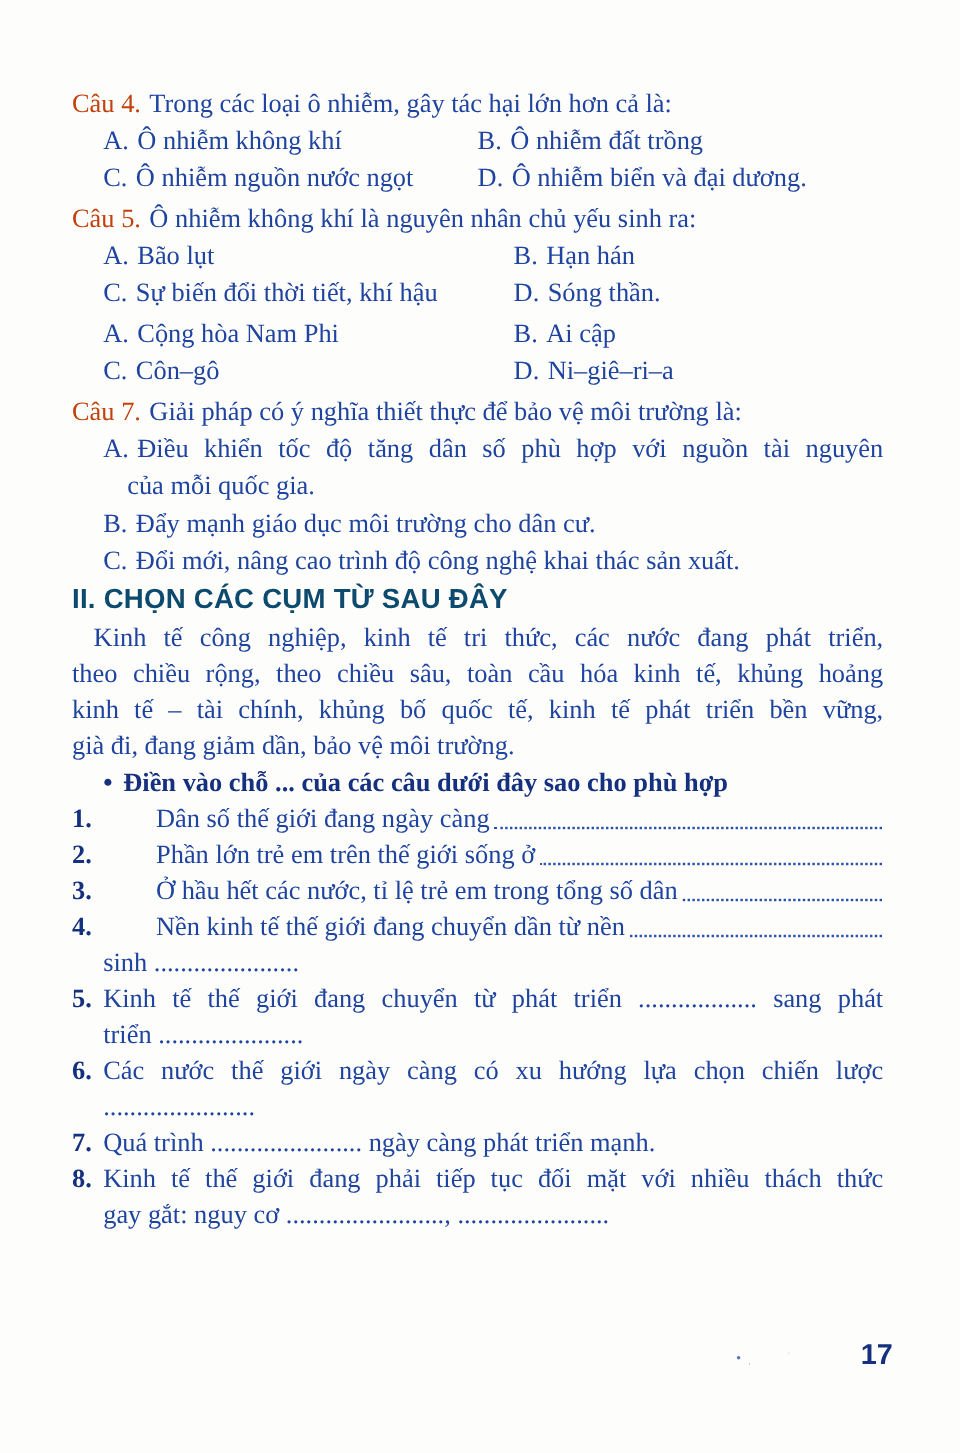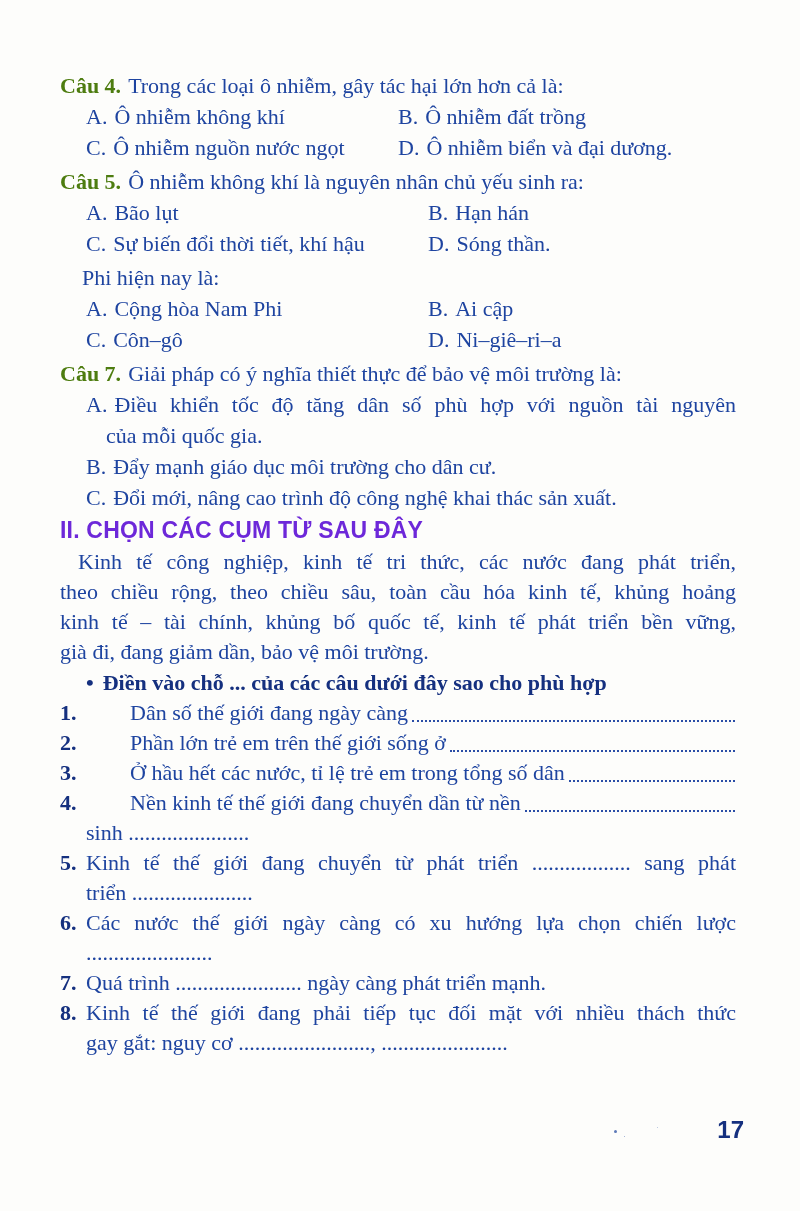--- a/index.html
+++ b/index.html
@@ -12,31 +12,31 @@
     color:#1e44a0;
     background:#fdfdfb;
   }
   p, h2, div { margin:0; padding:0; }
   .jfull { text-align:justify; text-align-last:justify; }
 
   
   .question { margin-bottom:3px; }
   .stem { line-height:31px; }
   .stem-cont { line-height:31px; padding-left:22px; }
-  .qlabel { font-weight:bold; color:#4d7c0f; margin-right:7px; }
+  .qlabel { font-weight:normal; color:#c2410c; margin-right:7px; }
   .opts { display:grid; grid-template-columns:var(--c1,342px) 1fr; padding-left:26px; line-height:31px; }
   .okey { margin-right:7px; }
   .optfull { padding-left:26px; line-height:31px; }
   .opt-cont { padding-left:46px; line-height:31px; }
 
   
   .sec-heading {
     font-family:"Liberation Sans", sans-serif;
     font-weight:bold; font-size:23px; line-height:27px;
-    color:#6d28d9; letter-spacing:.2px; margin:4px 0 3px;
+    color:#0c4a6e; letter-spacing:.2px; margin:4px 0 3px;
   }
   .para-line { line-height:30px; }
   .indent1 { padding-left:18px; }
   .bullet-line { line-height:31px; padding-left:26px; font-weight:bold; color:#15307f; }
   .bullet { margin-right:9px; }
 
   
   .iline { line-height:30px; white-space:nowrap; overflow:hidden; }
   .inum { font-weight:bold; color:#15307f; display:inline-block; min-width:26px; }
   .ifill { display:flex; align-items:baseline; }
@@ -77,21 +77,20 @@
     <p class="stem"><b class="qlabel">Câu 5.</b><span>Ô nhiễm không khí là nguyên nhân chủ yếu sinh ra:</span></p>
     <div class="opts">
       <p><span class="okey">A.</span><span>Bão lụt</span></p>
       <p><span class="okey">B.</span><span>Hạn hán</span></p>
       <p><span class="okey">C.</span><span>Sự biến đổi thời tiết, khí hậu</span></p>
       <p><span class="okey">D.</span><span>Sóng thần.</span></p>
     </div>
   </section>
 
   <section class="question">
-    <p class="stem-cont">Phi hiện nay là:</p>
     <div class="opts">
       <p><span class="okey">A.</span><span>Cộng hòa Nam Phi</span></p>
       <p><span class="okey">B.</span><span>Ai cập</span></p>
       <p><span class="okey">C.</span><span>Côn–gô</span></p>
       <p><span class="okey">D.</span><span>Ni–giê–ri–a</span></p>
     </div>
   </section>
 
   <section class="question">
     <p class="stem"><b class="qlabel">Câu 7.</b><span>Giải pháp có ý nghĩa thiết thực để bảo vệ môi trường là:</span></p>

